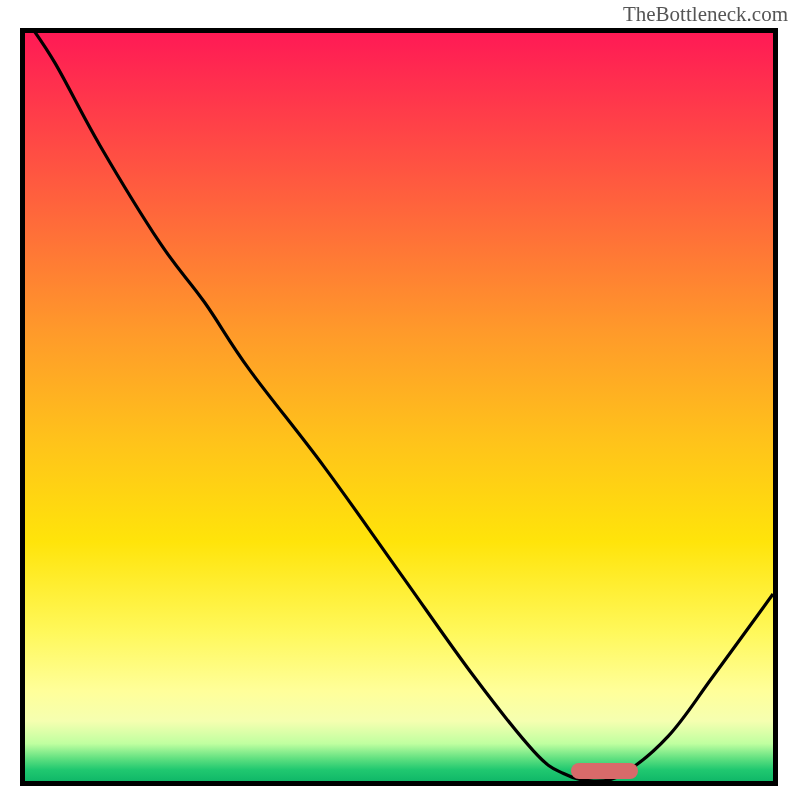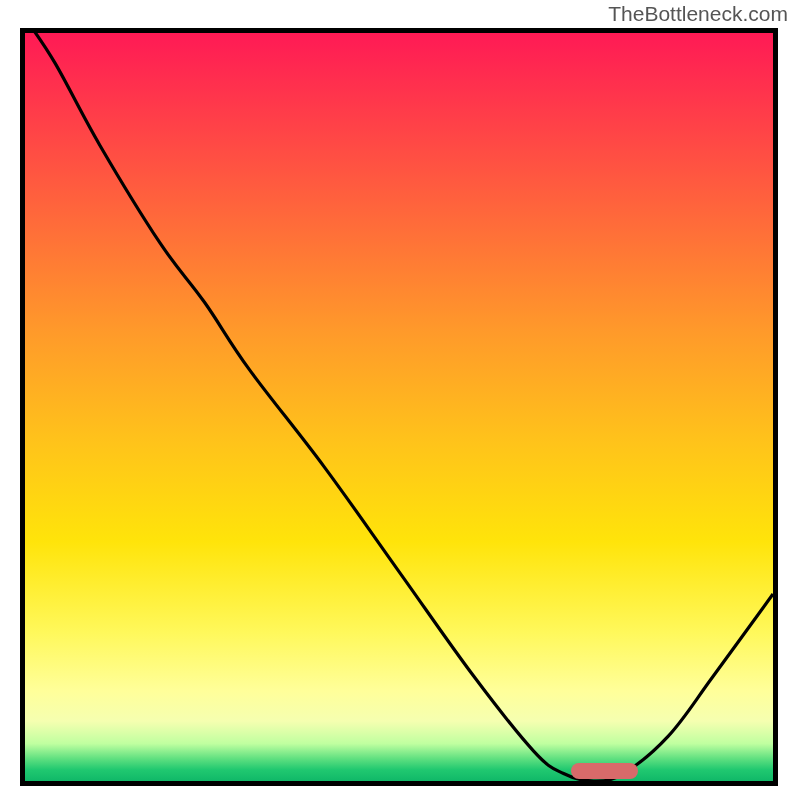--- a/index.html
+++ b/index.html
@@ -8,20 +8,21 @@
     width: 800px;
     height: 800px;
     background: #ffffff;
     font-family: Arial, sans-serif;
     overflow: hidden;
   }
   .container {
     position: relative;
     width: 800px;
     height: 680px;
+    font-family: Liberation Serif, serif;
   }
   .watermark {
     position: absolute;
     top: 2px;
     right: 12px;
     font-size: 21px;
     color: #555555;
     font-weight: normal;
     z-index: 10;
   }

